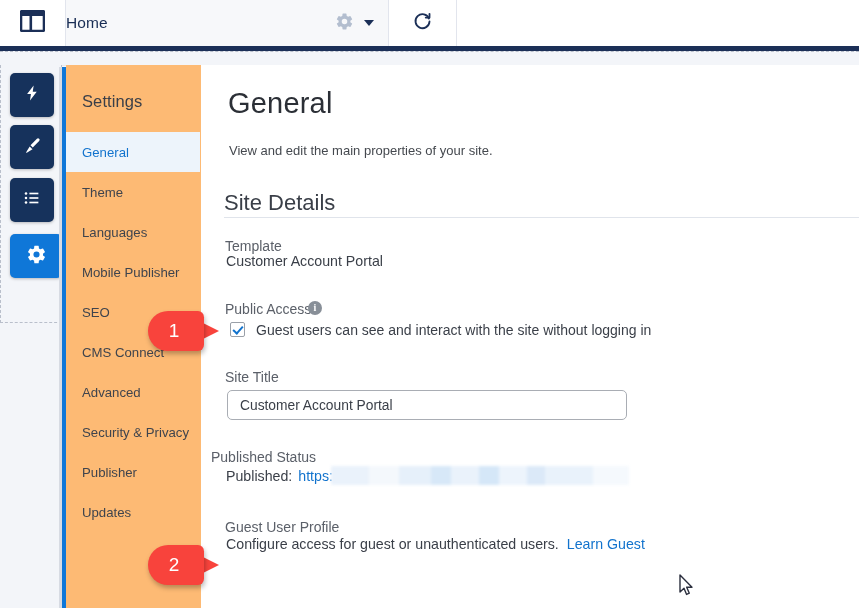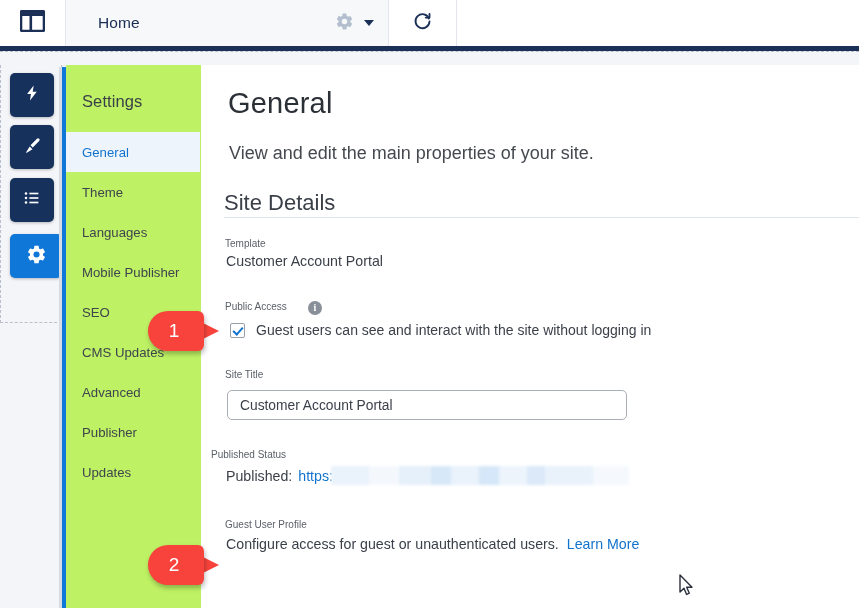--- a/index.html
+++ b/index.html
@@ -40,21 +40,21 @@
     left: 66px; top: 0;
     width: 323px;
     height: 46px;
     background: #f7f8fa;
     box-sizing: border-box;
     border-right: 1px solid #e2e5ed;
     display: flex;
     align-items: center;
   }
   .home-label {
-    margin-left: 32px;
+    margin-left: 0;
     font-size: 15.5px;
     color: #182d54;
     letter-spacing: .1px;
   }
   .gear-group {
     position: absolute;
     right: 14px; top: 0;
     height: 46px;
     display: flex;
     align-items: center;
@@ -163,21 +163,21 @@
     height: 541px;
     background: #d7dbe3;
   }
 
   
   .settings-panel {
     position: absolute;
     left: 66px; top: 65px;
     width: 160px;
     height: 543px;
-    background: #bef264;
+    background: #fdba74;
     border-right: 1px solid #dcdfe6;
     box-sizing: border-box;
     text-align: center;
   }
   .settings-title {
     position: absolute;
     left: 16px; top: 27px;
     font-size: 16.5px;
     color: #3a3f48;
     letter-spacing: .1px;
@@ -215,41 +215,41 @@
     position: absolute;
     left: 27px; top: 22px;
     font-size: 29px;
     color: #2b2f36;
     font-weight: 400;
     letter-spacing: .2px;
   }
   .page-desc {
     position: absolute;
     left: 28px; top: 78px;
-    font-size: 18px;
+    font-size: 13px;
     color: #45494f;
     text-align: center;
   }
   .section-head {
     position: absolute;
     left: 23px; top: 125px;
     font-size: 22px;
     color: #3a3f48;
   }
   .section-rule {
     position: absolute;
     left: 23px; top: 152px;
     width: 650px;
     height: 1px;
     background: #e0e4eb;
   }
 
   .field-label {
     position: absolute;
-    font-size: 10px;
+    font-size: 14px;
     color: #5b6069;
   }
   .field-value {
     position: absolute;
     font-size: 14.2px;
     color: #3a3f48;
   }
 
   
   .lbl-template { left: 24px; top: 173px; }
@@ -267,21 +267,21 @@
     font-size: 10px;
     font-weight: bold;
     line-height: 14px;
     text-align: center;
     font-family: "Liberation Serif", serif;
   }
   .checkbox-row {
     position: absolute;
     left: 29px; top: 257px;
     display: flex;
-    align-items: flex-end;
+    align-items: flex-start;
   }
   .checkbox {
     width: 15px; height: 15px;
     border: 1px solid #9aa0a8;
     border-radius: 2px;
     background: #ffffff;
     position: relative;
     box-sizing: border-box;
     flex: none;
   }
@@ -507,24 +507,27 @@
     <div class="nav-item">
         <span>Languages</span>
       </div>
     <div class="nav-item">
         <span>Mobile Publisher</span>
       </div>
     <div class="nav-item">
         <span>SEO</span>
       </div>
     <div class="nav-item">
-        <span>CMS Updates</span>
+        <span>CMS Connect</span>
       </div>
     <div class="nav-item">
         <span>Advanced</span>
+      </div>
+    <div class="nav-item">
+        <span>Security &amp; Privacy</span>
       </div>
     <div class="nav-item">
         <span>Publisher</span>
       </div>
     <div class="nav-item">
         <span>Updates</span>
       </div>
   </div>
 </div>
 
@@ -553,21 +556,21 @@
   <div class="field-label lbl-published">Published Status</div>
   <div class="published-row">
     <span>Published:</span>
     <span class="link" style="margin-left:6px;">https:</span>
   </div>
   <div class="redacted"></div>
 
   <div class="field-label lbl-guest">Guest User Profile</div>
   <div class="guest-desc">
     <span>Configure access for guest or unauthenticated users.</span>
-    <span class="link" style="margin-left:4px;">Learn More</span>
+    <span class="link" style="margin-left:4px;">Learn Guest</span>
   </div>
 </div>
 
 <div class="callout callout-1">
   <div class="callout-tip"></div>
   <div class="callout-body"></div>
   <div class="callout-num">1</div>
 </div>
 
 <div class="callout callout-2">

